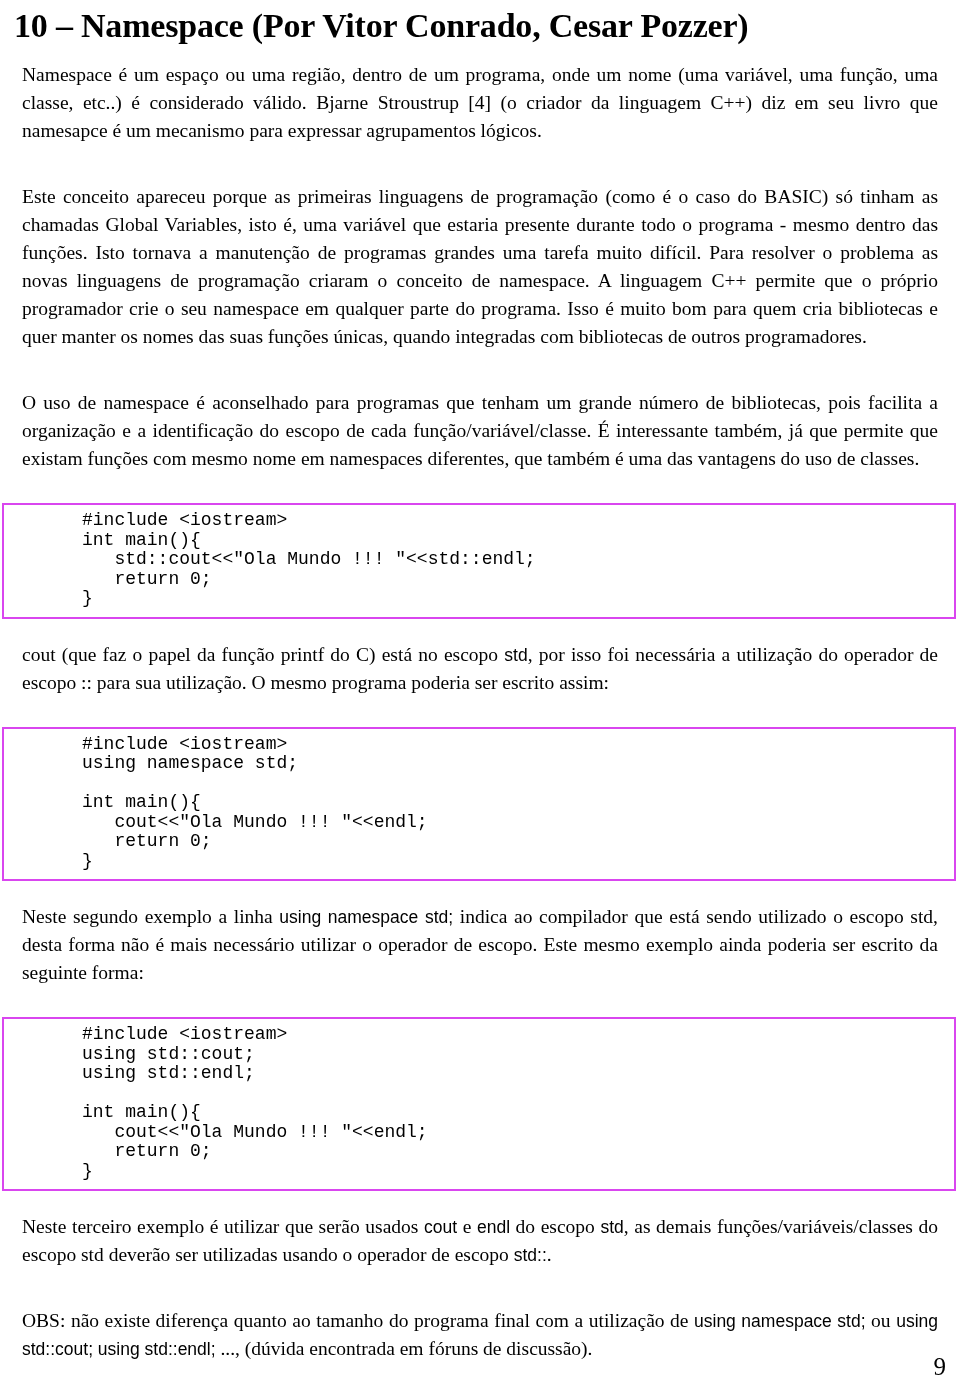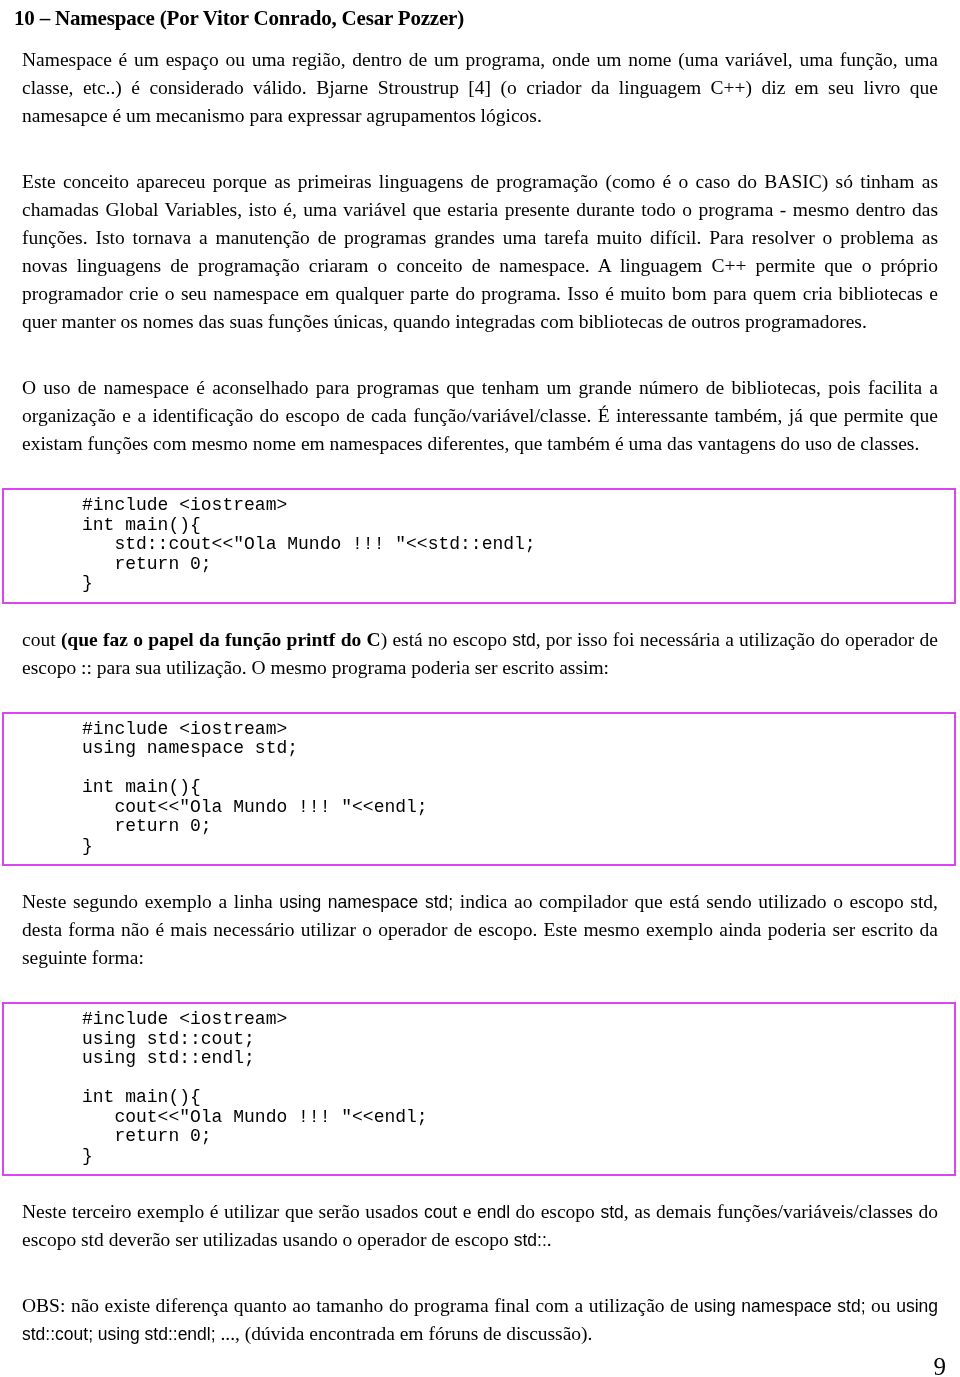--- a/index.html
+++ b/index.html
@@ -18,21 +18,21 @@
   .page {
     position: relative;
     width: 960px;
     height: 1377px;
     box-sizing: border-box;
     padding: 0 14px;
   }
 
   
   .doc-title {
-    font-size: 21px;
+    font-size: 34px;
     font-weight: bold;
     line-height: 1.15;
     letter-spacing: -0.2px;
     margin: 6px 0 0 0;
     white-space: nowrap;
   }
 
   
   .para {
     font-size: 19.5px;
@@ -43,21 +43,21 @@
   }
   .para.first { margin-top: 16px; }
   .gap-sm { height: 14px; }
   .gap-md { height: 22px; }
 
   .mono {
     font-family: Liberation Sans, sans-serif;
     font-size: 17.5px;
     letter-spacing: 0px;
   }
-  .b { font-weight: bold; }
+  .b { font-weight: normal; }
 
   
   .code-box {
     border: 2px solid #d946ef;
     background: #ffffff;
     box-sizing: border-box;
     margin: 0 16px 0 -12px;
     width: 954px;
     padding: 6px 0 8px 0;
   }

